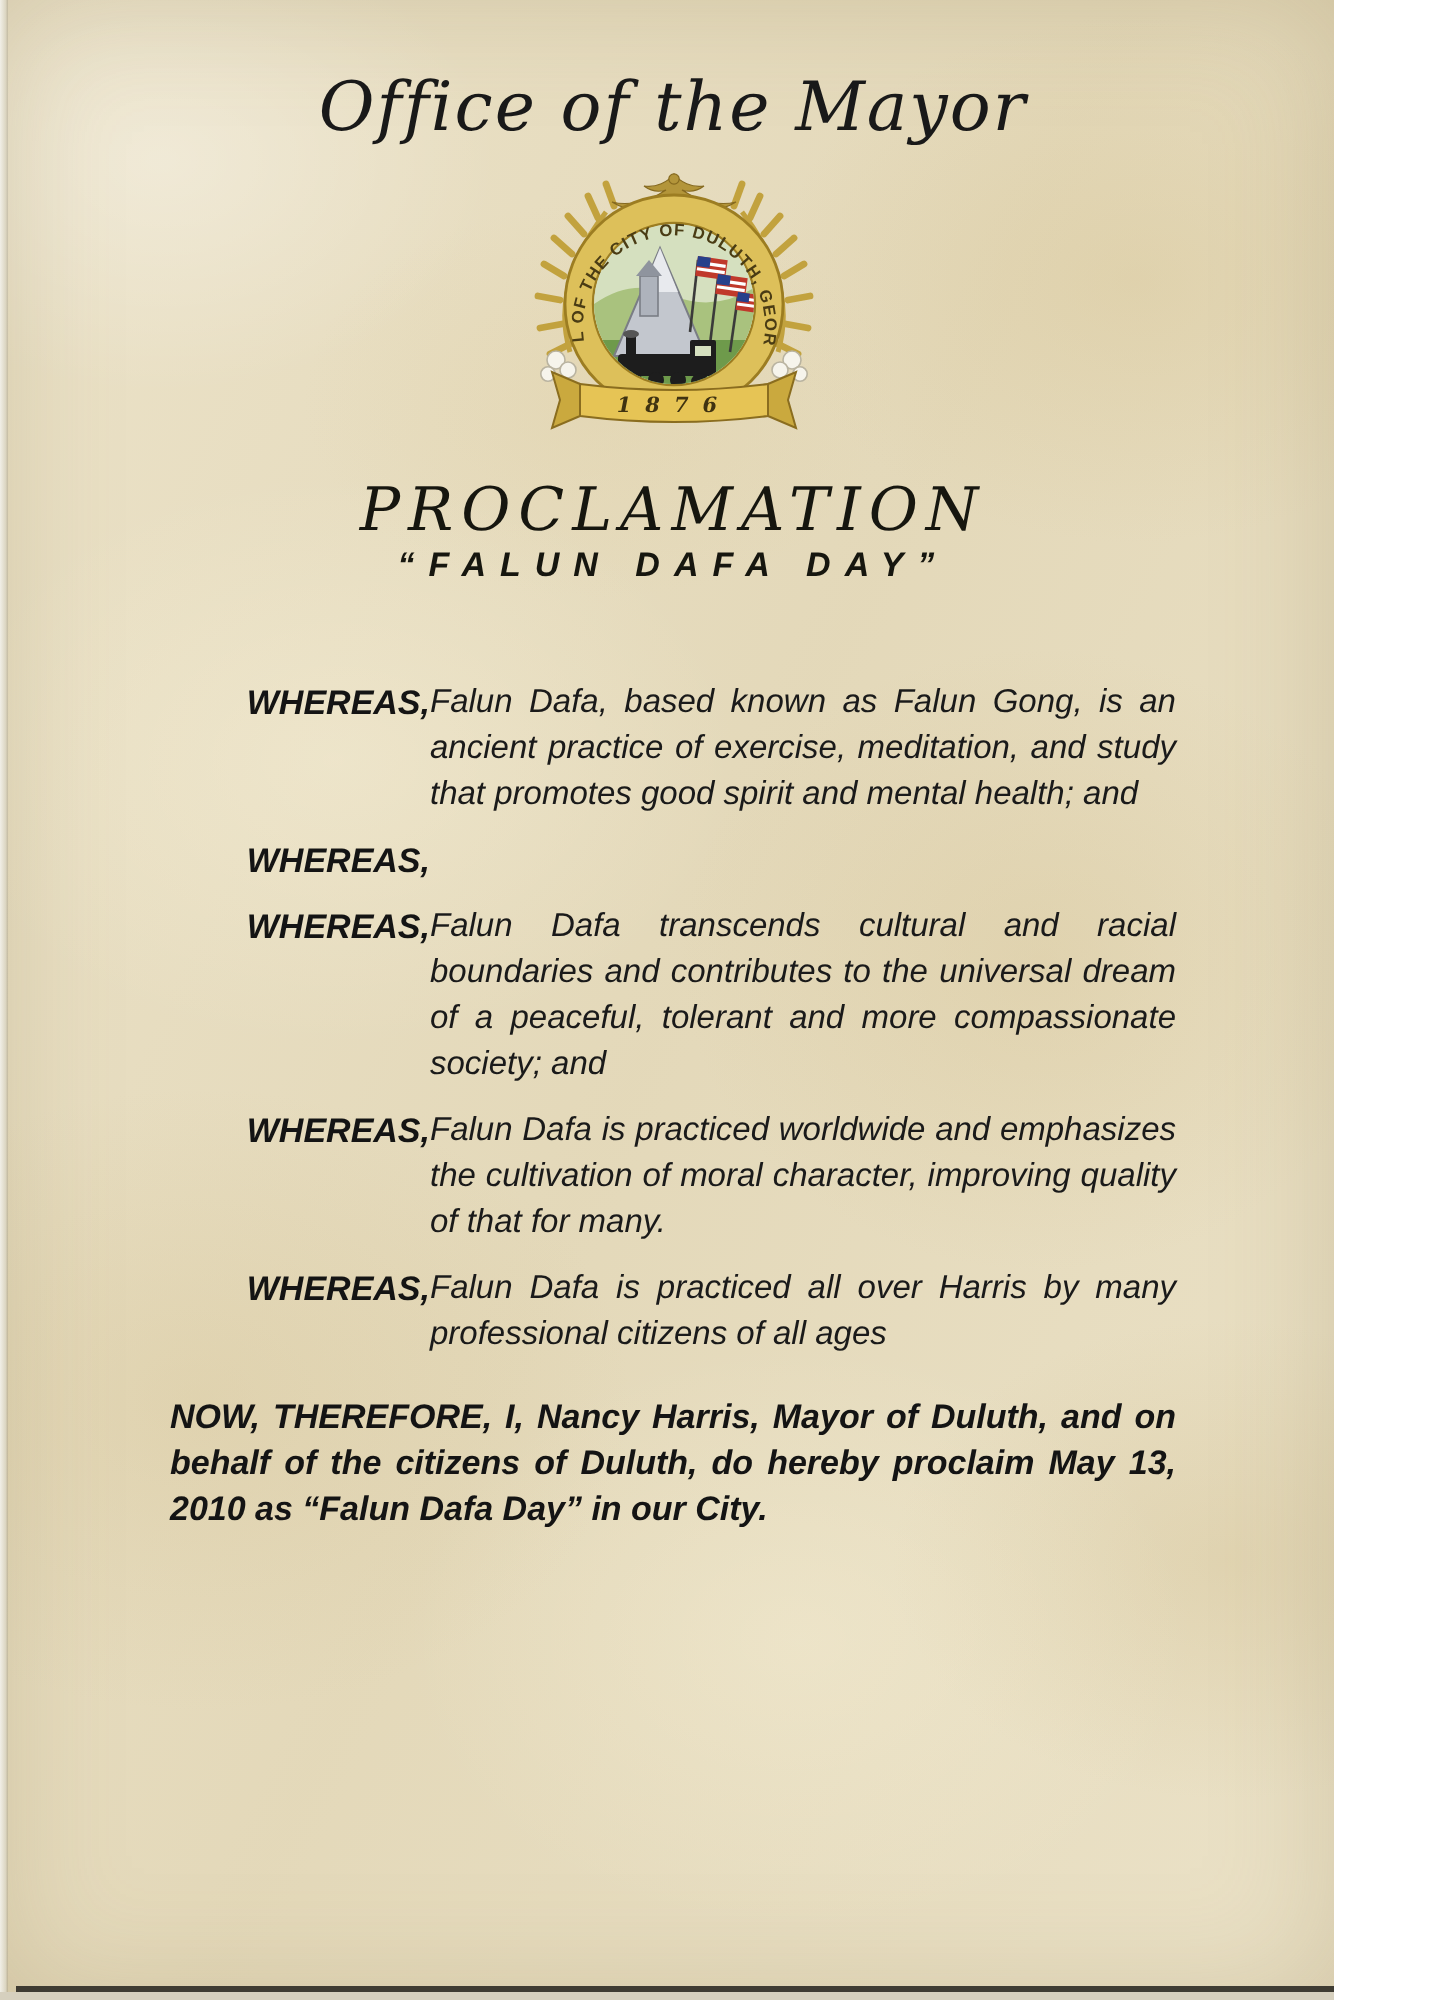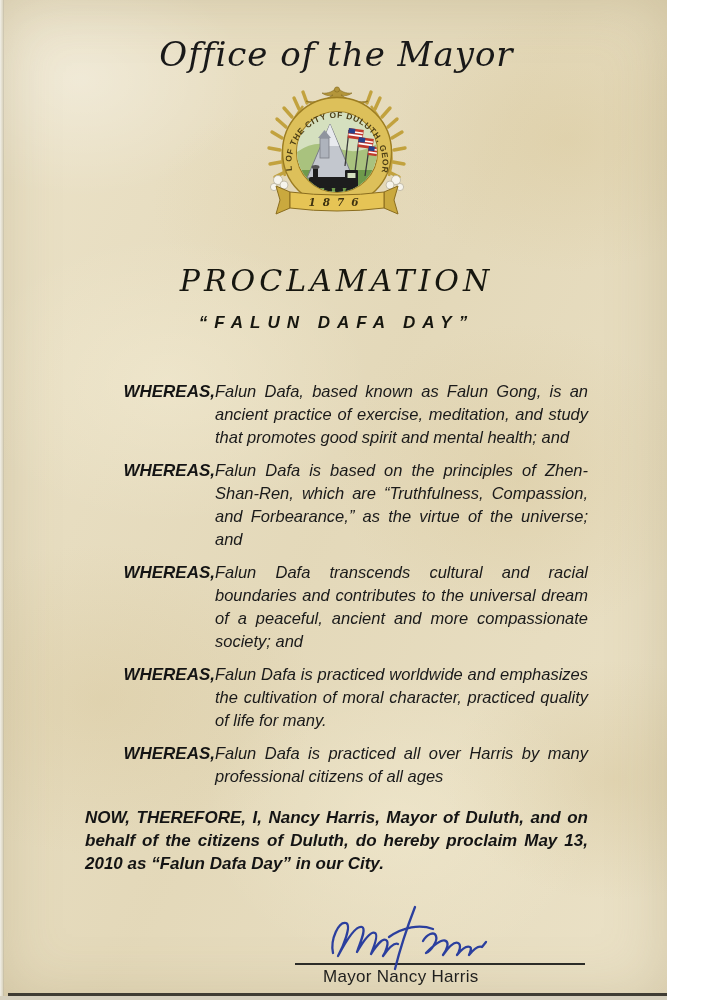--- a/index.html
+++ b/index.html
@@ -33,27 +33,27 @@
   .content{position:absolute;inset:0;padding:0 79px 0 85px;box-sizing:border-box;color:#1c1c1c;}
 
   .office-title{
     margin-top:34px;text-align:center;
     font-family:"DejaVu Serif","Liberation Serif",serif;
     font-style:italic;font-size:34px;font-weight:500;
     letter-spacing:1px;color:#191919;
   }
   .seal-wrap{text-align:center;margin-top:8px;height:140px;}
   .proc-title{
-    margin-top:41px;text-align:center;
+    margin-top:16px;text-align:center;
     font-family:"DejaVu Serif","Liberation Serif",serif;
     font-style:italic;font-size:30px;
     letter-spacing:4px;color:#16160f;
   }
   .day-title{
-    margin-top:15px;text-align:center;
+    text-align:center;
     font-style:italic;font-weight:bold;font-size:17px;
     letter-spacing:7px;color:#16160f;
   }
   .clauses{margin-top:47px;}
   .clause-row{
     display:grid;grid-template-columns:130px 1fr;
     margin-bottom:10px;
   }
   .clause-label{
     font-weight:bold;font-style:italic;font-size:17px;
@@ -210,52 +210,35 @@
 
     <div class="day-title">“FALUN DAFA DAY”</div>
 
     <div class="clauses">
       <div class="clause-row">
         <div class="clause-label">WHEREAS,</div>
         <div class="clause-text">Falun Dafa, based known as Falun Gong, is an ancient practice of exercise, meditation, and study that promotes good spirit and mental health; and</div>
       </div>
       <div class="clause-row">
         <div class="clause-label">WHEREAS,</div>
-        <div class="clause-text">Falun Dafa is based on the principles of Zhen-Shan-Ren, which are “Truthfulness, Compassion, and Forbearance,” as the virtue of the universe; and</div>
-      </div>
-      <div class="clause-row">
-        <div class="clause-label">WHEREAS,</div>
-        <div class="clause-text">Falun Dafa transcends cultural and racial boundaries and contributes to the universal dream of a peaceful, ancient and more compassionate society; and</div>
-      </div>
-      <div class="clause-row">
-        <div class="clause-label">WHEREAS,</div>
-        <div class="clause-text">Falun Dafa is practiced worldwide and emphasizes the cultivation of moral character, practiced quality of life for many.</div>
+      </div>
+      <div class="clause-row">
+        <div class="clause-label">WHEREAS,</div>
+        <div class="clause-text">Falun Dafa transcends cultural and racial boundaries and contributes to the universal dream of a peaceful, tolerant and more compassionate society; and</div>
+      </div>
+      <div class="clause-row">
+        <div class="clause-label">WHEREAS,</div>
+        <div class="clause-text">Falun Dafa is practiced worldwide and emphasizes the cultivation of moral character, improving quality of that for many.</div>
       </div>
       <div class="clause-row">
         <div class="clause-label">WHEREAS,</div>
         <div class="clause-text">Falun Dafa is practiced all over Harris by many professional citizens of all ages</div>
       </div>
     </div>
 
     <div class="therefore">NOW, THEREFORE, I, Nancy Harris, Mayor of Duluth, and on behalf of the citizens of Duluth, do hereby proclaim May 13, 2010 as “Falun Dafa Day” in our City.</div>
 
-    <div class="sig-block">
-      <svg class="sig-script" width="170" height="78" viewBox="0 0 170 78">
-        <g fill="none" stroke="#2b3f9e" stroke-width="2.3" stroke-linecap="round" stroke-linejoin="round">
-          <path d="M10,52 C7,38 16,20 23,22 C29,24 20,46 15,55 C24,38 33,24 39,26
-                   C44,28 36,44 34,51 C41,39 48,30 52,32 C56,34 50,48 48,53
-                   C54,44 59,37 63,39 C67,41 62,52 60,55 C65,48 71,41 75,43"></path>
-          <path d="M92,6 C85,24 77,48 72,68"></path>
-          <path d="M66,36 C80,26 97,23 110,28"></path>
-          <path d="M100,40 C104,33 111,30 113,35 C115,40 108,50 103,52 C110,45 119,37 123,40
-                   C127,43 122,51 120,54 C125,47 131,40 135,42 C139,44 136,51 134,54
-                   C138,49 143,44 147,46 C149,47 147,52 146,54 C150,49 155,44 159,46 L163,41"></path>
-        </g>
-      </svg>
-      <div class="sig-line"></div>
-      <div class="sig-name">Mayor Nancy Harris</div>
-    </div>
 
   </div>
 
   <div class="edge-bottom-line"></div>
   <div class="edge-bottom"></div>
 </div>
 
 </body></html>

